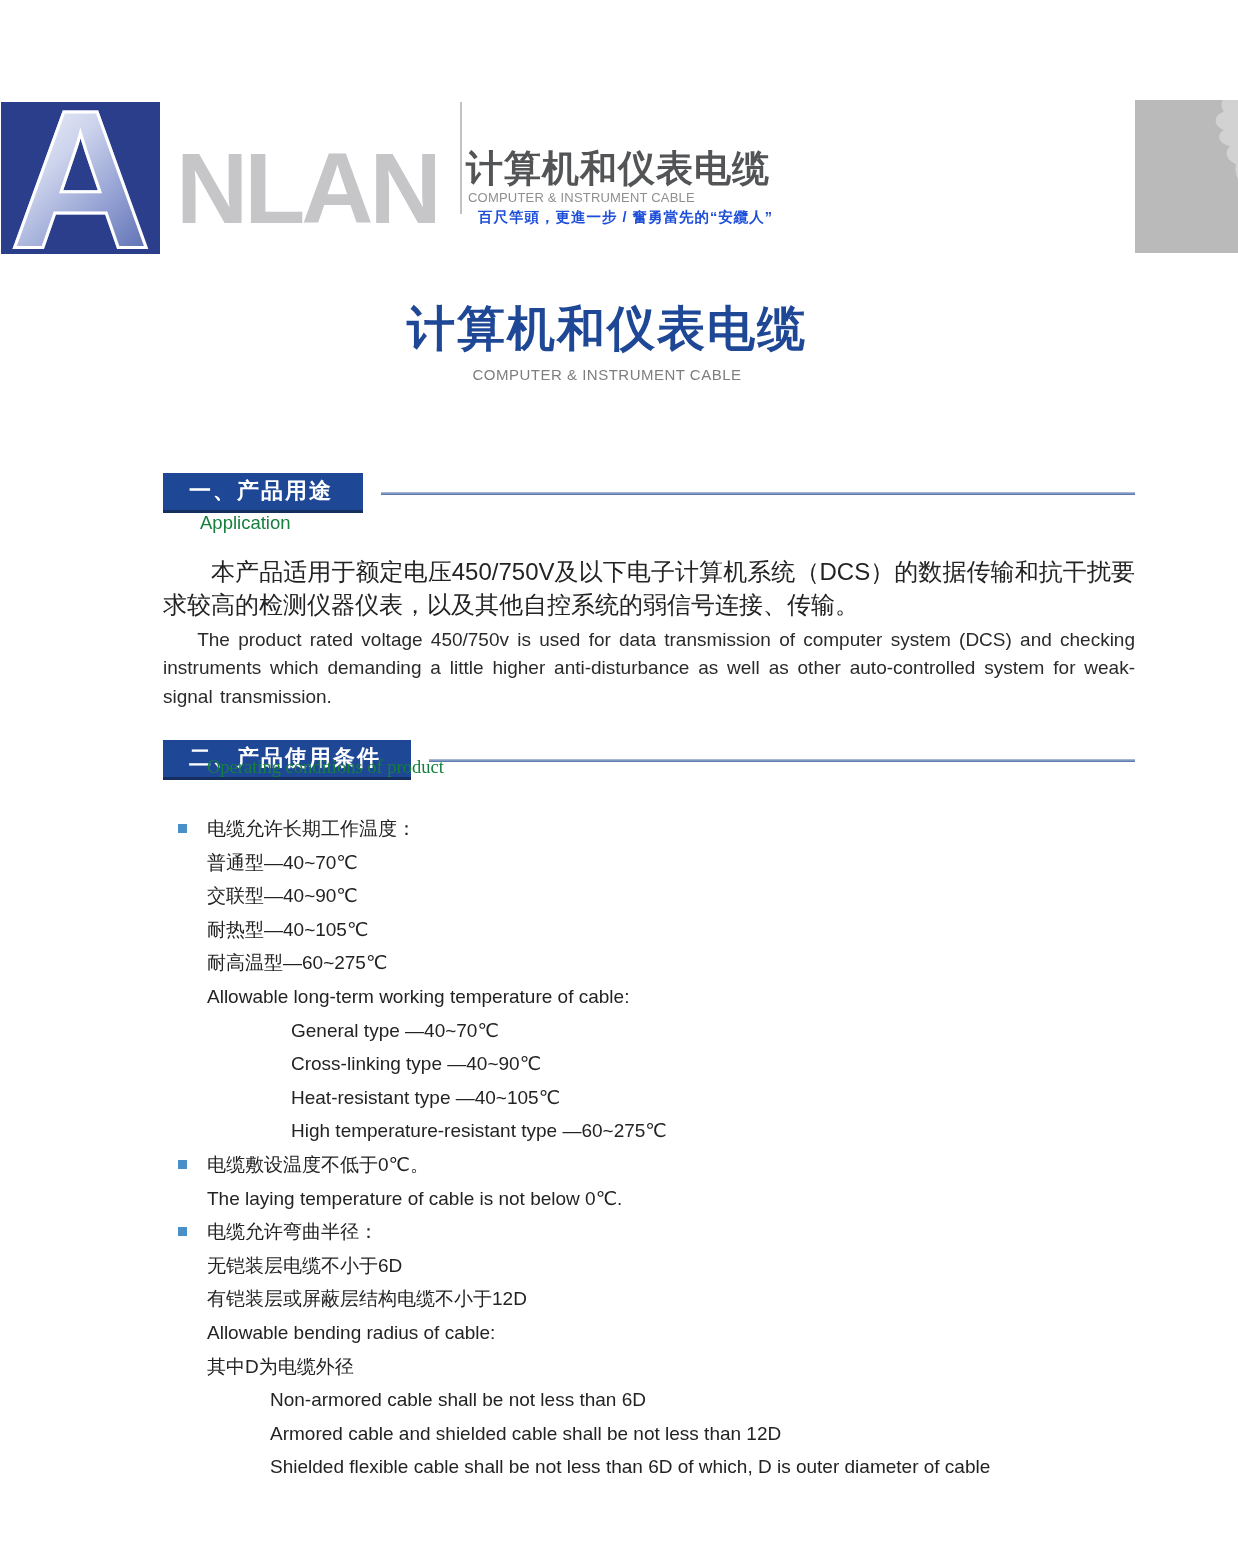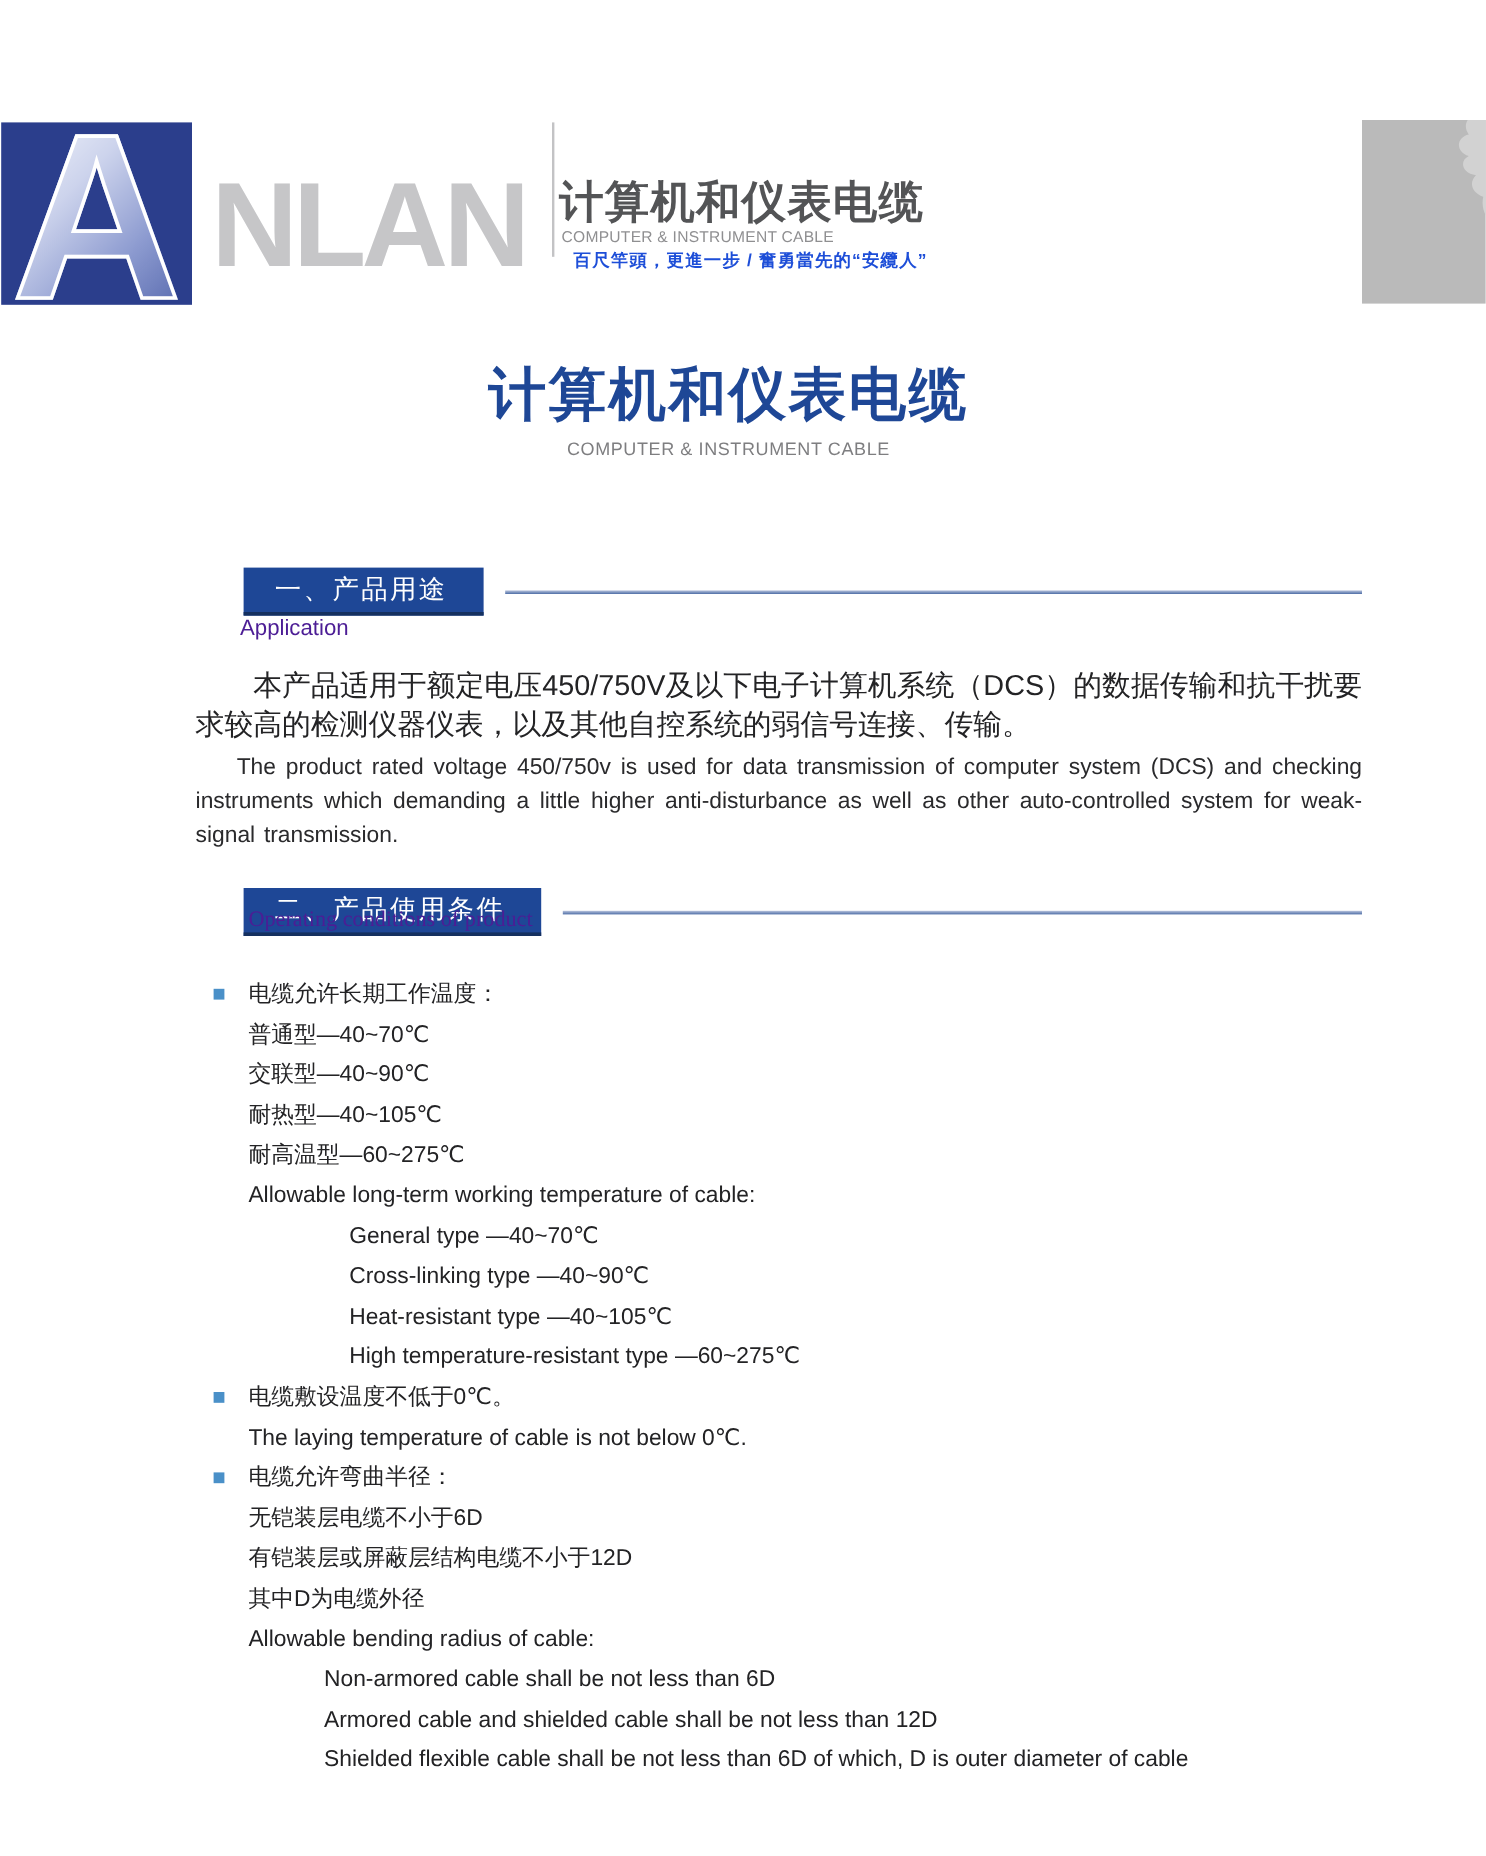--- a/index.html
+++ b/index.html
@@ -67,33 +67,32 @@
     font-size: 15px; color: #7e7e80; letter-spacing: 0.5px;
   }
 
   
   .section-header {
     left: 163px; width: 972px;
     display: flex; align-items: center;
   }
   .sec-box {
     background: #1e4796; color: #ffffff;
-    font-size: 22px; font-weight: normal; letter-spacing: 2px;
+    font-size: 22px; font-weight: bold; letter-spacing: 2px;
     padding: 3px 30px 4px 26px;
     border-bottom: 3px solid #15305f;
     white-space: nowrap;
-    margin-left: 40px;
   }
   .sec-line {
     flex: 1; height: 3px; margin-left: 18px;
     background: linear-gradient(#b9c4dd, #4d6da6);
   }
 
   
-  .sub-label { font-size: 18.5px; color: #4c1d95; }
+  .sub-label { font-size: 18.5px; color: #15803d; }
   .para-cn {
     left: 163px; top: 556px; width: 972px;
     font-size: 24px; line-height: 32.5px; color: #232325;
     text-align: justify; text-indent: 2em;
   }
   .para-en {
     left: 163px; top: 626px; width: 972px;
     font-size: 19px; line-height: 28.3px; color: #2a2a2c;
     text-align: justify; text-indent: 1.8em;
     word-spacing: 2px;
@@ -156,18 +155,18 @@
   <div class="row lvl0"><span>Allowable long-term working temperature of cable:</span></div>
   <div class="row lvl1"><span>General type —40~70℃</span></div>
   <div class="row lvl1"><span>Cross-linking type —40~90℃</span></div>
   <div class="row lvl1"><span>Heat-resistant type —40~105℃</span></div>
   <div class="row lvl1"><span>High temperature-resistant type —60~275℃</span></div>
   <div class="row lvl0"><span class="sq"></span><span>电缆敷设温度不低于0℃。</span></div>
   <div class="row lvl0"><span>The laying temperature of cable is not below 0℃.</span></div>
   <div class="row lvl0"><span class="sq"></span><span>电缆允许弯曲半径：</span></div>
   <div class="row lvl0"><span>无铠装层电缆不小于6D</span></div>
   <div class="row lvl0"><span>有铠装层或屏蔽层结构电缆不小于12D</span></div>
+  <div class="row lvl0"><span>Allowable bending radius of cable:</span></div>
   <div class="row lvl0"><span>其中D为电缆外径</span></div>
-  <div class="row lvl0"><span>Allowable bending radius of cable:</span></div>
   <div class="row lvl2"><span>Non-armored cable shall be not less than 6D</span></div>
   <div class="row lvl2"><span>Armored cable and shielded cable shall be not less than 12D</span></div>
   <div class="row lvl2"><span>Shielded flexible cable shall be not less than 6D of which, D is outer diameter of cable</span></div>
 </div>
 
 </body></html>

